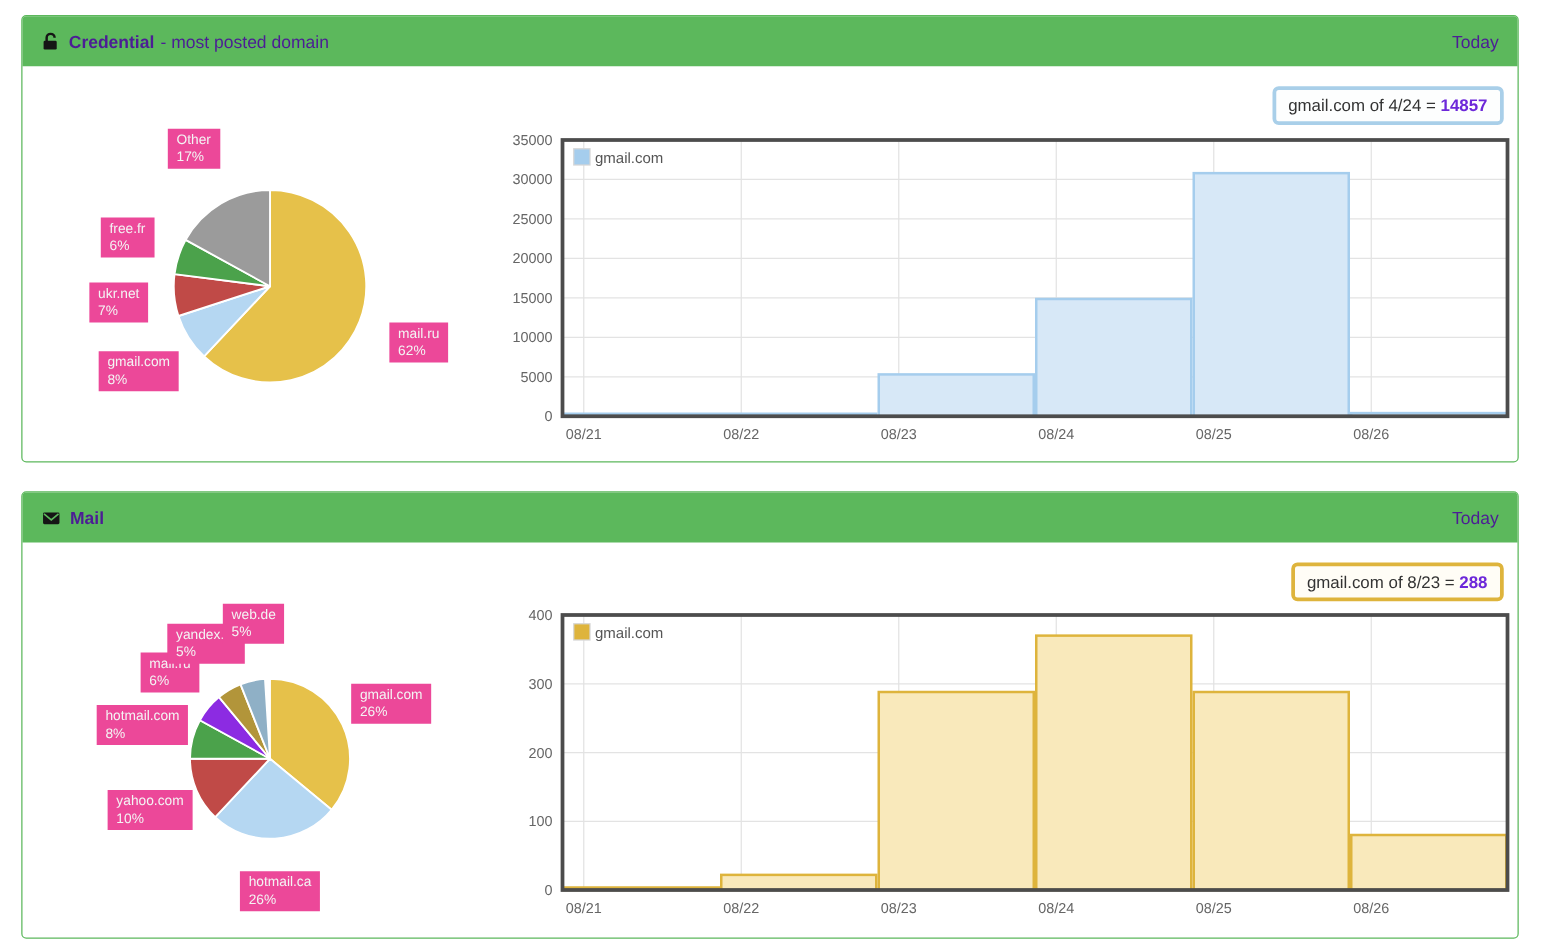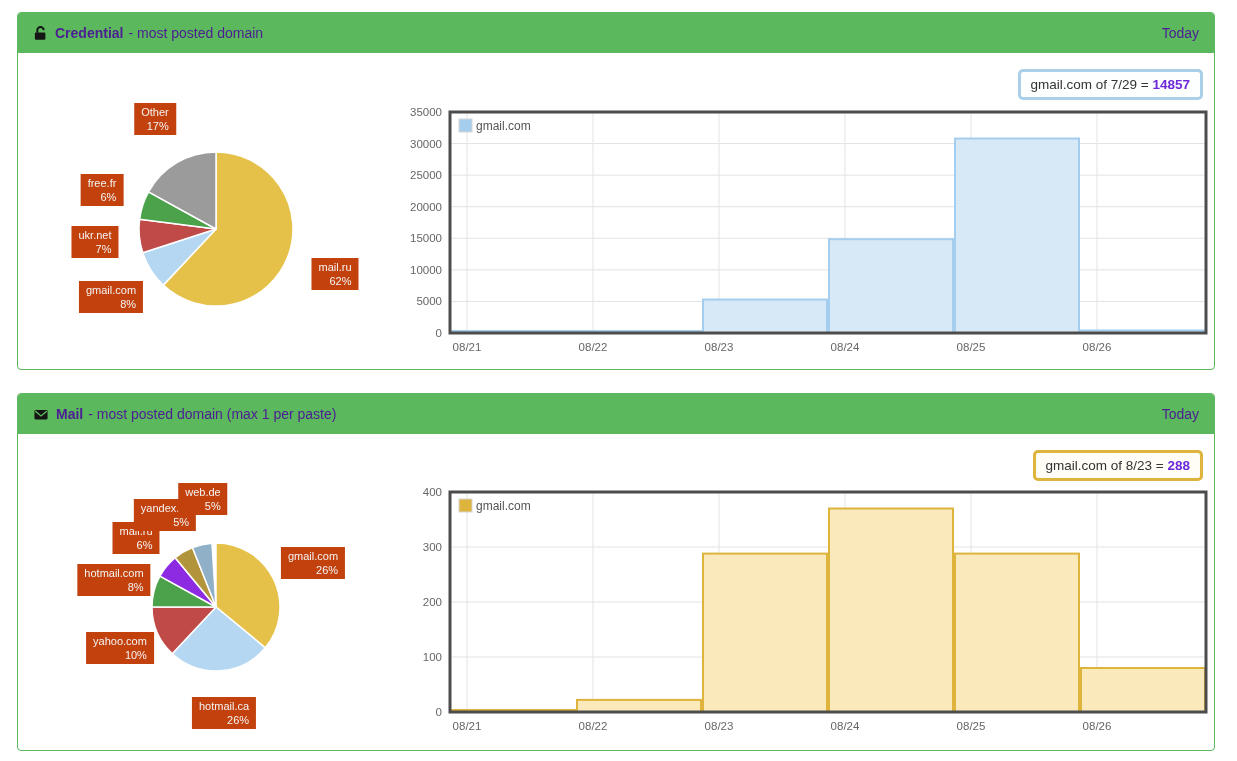--- a/index.html
+++ b/index.html
@@ -7,42 +7,42 @@
   .panel{position:absolute;left:17px;width:1196px;height:356px;border:1px solid #5cb85c;border-radius:4px;background:#fff;}
   .panel-heading{position:absolute;top:0;left:0;right:0;height:40px;background:#5cb85c;border-radius:3px 3px 0 0;
     color:#4c1d95;display:flex;align-items:center;padding:0 15px;font-size:14px;box-sizing:border-box;}
   .hicon{display:inline-flex;align-items:center;}
   .ptitle{font-weight:bold;margin-left:7px;}
   .psub{margin-left:5px;}
   .today{margin-left:auto;font-weight:normal;cursor:pointer;}
   .tooltip-box{position:absolute;top:56px;right:11px;background:#fffefb;border:3px solid #ccc;border-radius:5px;
     padding:5px 10px;font-size:13.5px;color:#333;white-space:nowrap;}
   .tooltip-box b{color:#6d28d9;}
-  .pie-label{position:absolute;transform:translate(-50%,-50%);background:#c2410c;color:#f4f4f4;
-    font-size:11px;line-height:14px;padding:2px 7px;text-align:right;white-space:nowrap;}
+  .pie-label{position:absolute;transform:translate(-50%,-50%);background:#ec4899;color:#f4f4f4;
+    font-size:11px;line-height:14px;padding:2px 7px;text-align:left;white-space:nowrap;}
   svg{position:absolute;font-family:"Liberation Sans",sans-serif;}
   svg text{font-family:"Liberation Sans",sans-serif;}
 </style>
 </head>
 <body>
 
 <div class="panel" id="panel-0" style="top: 12px; border-color: rgb(92, 184, 92);">
   <div class="panel-heading" style="background: rgb(92, 184, 92);">
     <span class="hicon">
       <svg width="15" height="15" viewBox="0 0 16 16" style="position:static">
         <path d="M4.6 7.2 V4.4 a3.4 3.4 0 0 1 6.8 0" fill="none" stroke="#151515" stroke-width="2.1"></path>
         <rect x="2" y="7" width="11.2" height="7.6" rx="1.1" fill="#151515"></rect>
       </svg>
     </span>
     <span class="ptitle">Credential</span>
     <span class="psub">- most posted domain</span>
     <span class="today">Today</span>
   </div>
   <div class="tooltip-box" id="tt-0" style="border-color: rgb(169, 207, 233); background: rgb(253, 254, 254);">
-    <span>gmail.com of 7/29 = </span><b>14857</b>
+    <span>gmail.com of 4/24 = </span><b>14857</b>
   </div>
   <div id="chart-mount-0">
       <svg width="166" height="166" style="left: 115px; top: 133px;">
         <path d="M83,83 L83.00,6.00 A77,77 0 1 1 30.29,139.13 Z" fill="#e6c14a" stroke="#ffffff" stroke-width="1.5" stroke-linejoin="round"></path>
         <path d="M83,83 L30.29,139.13 A77,77 0 0 1 9.77,106.79 Z" fill="#b5d7f2" stroke="#ffffff" stroke-width="1.5" stroke-linejoin="round"></path>
         <path d="M83,83 L9.77,106.79 A77,77 0 0 1 6.61,73.35 Z" fill="#c04a47" stroke="#ffffff" stroke-width="1.5" stroke-linejoin="round"></path>
         <path d="M83,83 L6.61,73.35 A77,77 0 0 1 15.52,45.90 Z" fill="#4ba24b" stroke="#ffffff" stroke-width="1.5" stroke-linejoin="round"></path>
         <path d="M83,83 L15.52,45.90 A77,77 0 0 1 83.00,6.00 Z" fill="#9b9b9b" stroke="#ffffff" stroke-width="1.5" stroke-linejoin="round"></path>
       </svg>
     </div>
@@ -112,21 +112,20 @@
 
 <div class="panel" id="panel-1" style="top: 393px; border-color: rgb(92, 184, 92);">
   <div class="panel-heading" style="background: rgb(92, 184, 92);">
     <span class="hicon">
       <svg width="16" height="15" viewBox="0 0 16 16" style="position:static">
         <rect x="1" y="3.2" width="14" height="10" rx="1.2" fill="#151515"></rect>
         <polyline points="1.8,4.4 8,9.6 14.2,4.4" fill="none" stroke="#5cb85c" stroke-width="1.4"></polyline>
       </svg>
     </span>
     <span class="ptitle">Mail</span>
-    <span class="psub">- most posted domain (max 1 per paste)</span>
     <span class="today">Today</span>
   </div>
   <div class="tooltip-box" id="tt-1" style="border-color: rgb(222, 180, 60); background: rgb(255, 253, 246);">
     <span>gmail.com of 8/23 = </span><b>288</b>
   </div>
   <div id="chart-mount-2">
       <svg width="140" height="140" style="left: 128px; top: 143px;">
         <path d="M70,70 L70.00,6.00 A64,64 0 0 1 119.31,110.80 Z" fill="#e6c14a" stroke="#ffffff" stroke-width="1.5" stroke-linejoin="round"></path>
         <path d="M70,70 L119.31,110.80 A64,64 0 0 1 26.19,116.65 Z" fill="#b5d7f2" stroke="#ffffff" stroke-width="1.5" stroke-linejoin="round"></path>
         <path d="M70,70 L26.19,116.65 A64,64 0 0 1 6.00,70.00 Z" fill="#c04a47" stroke="#ffffff" stroke-width="1.5" stroke-linejoin="round"></path>

